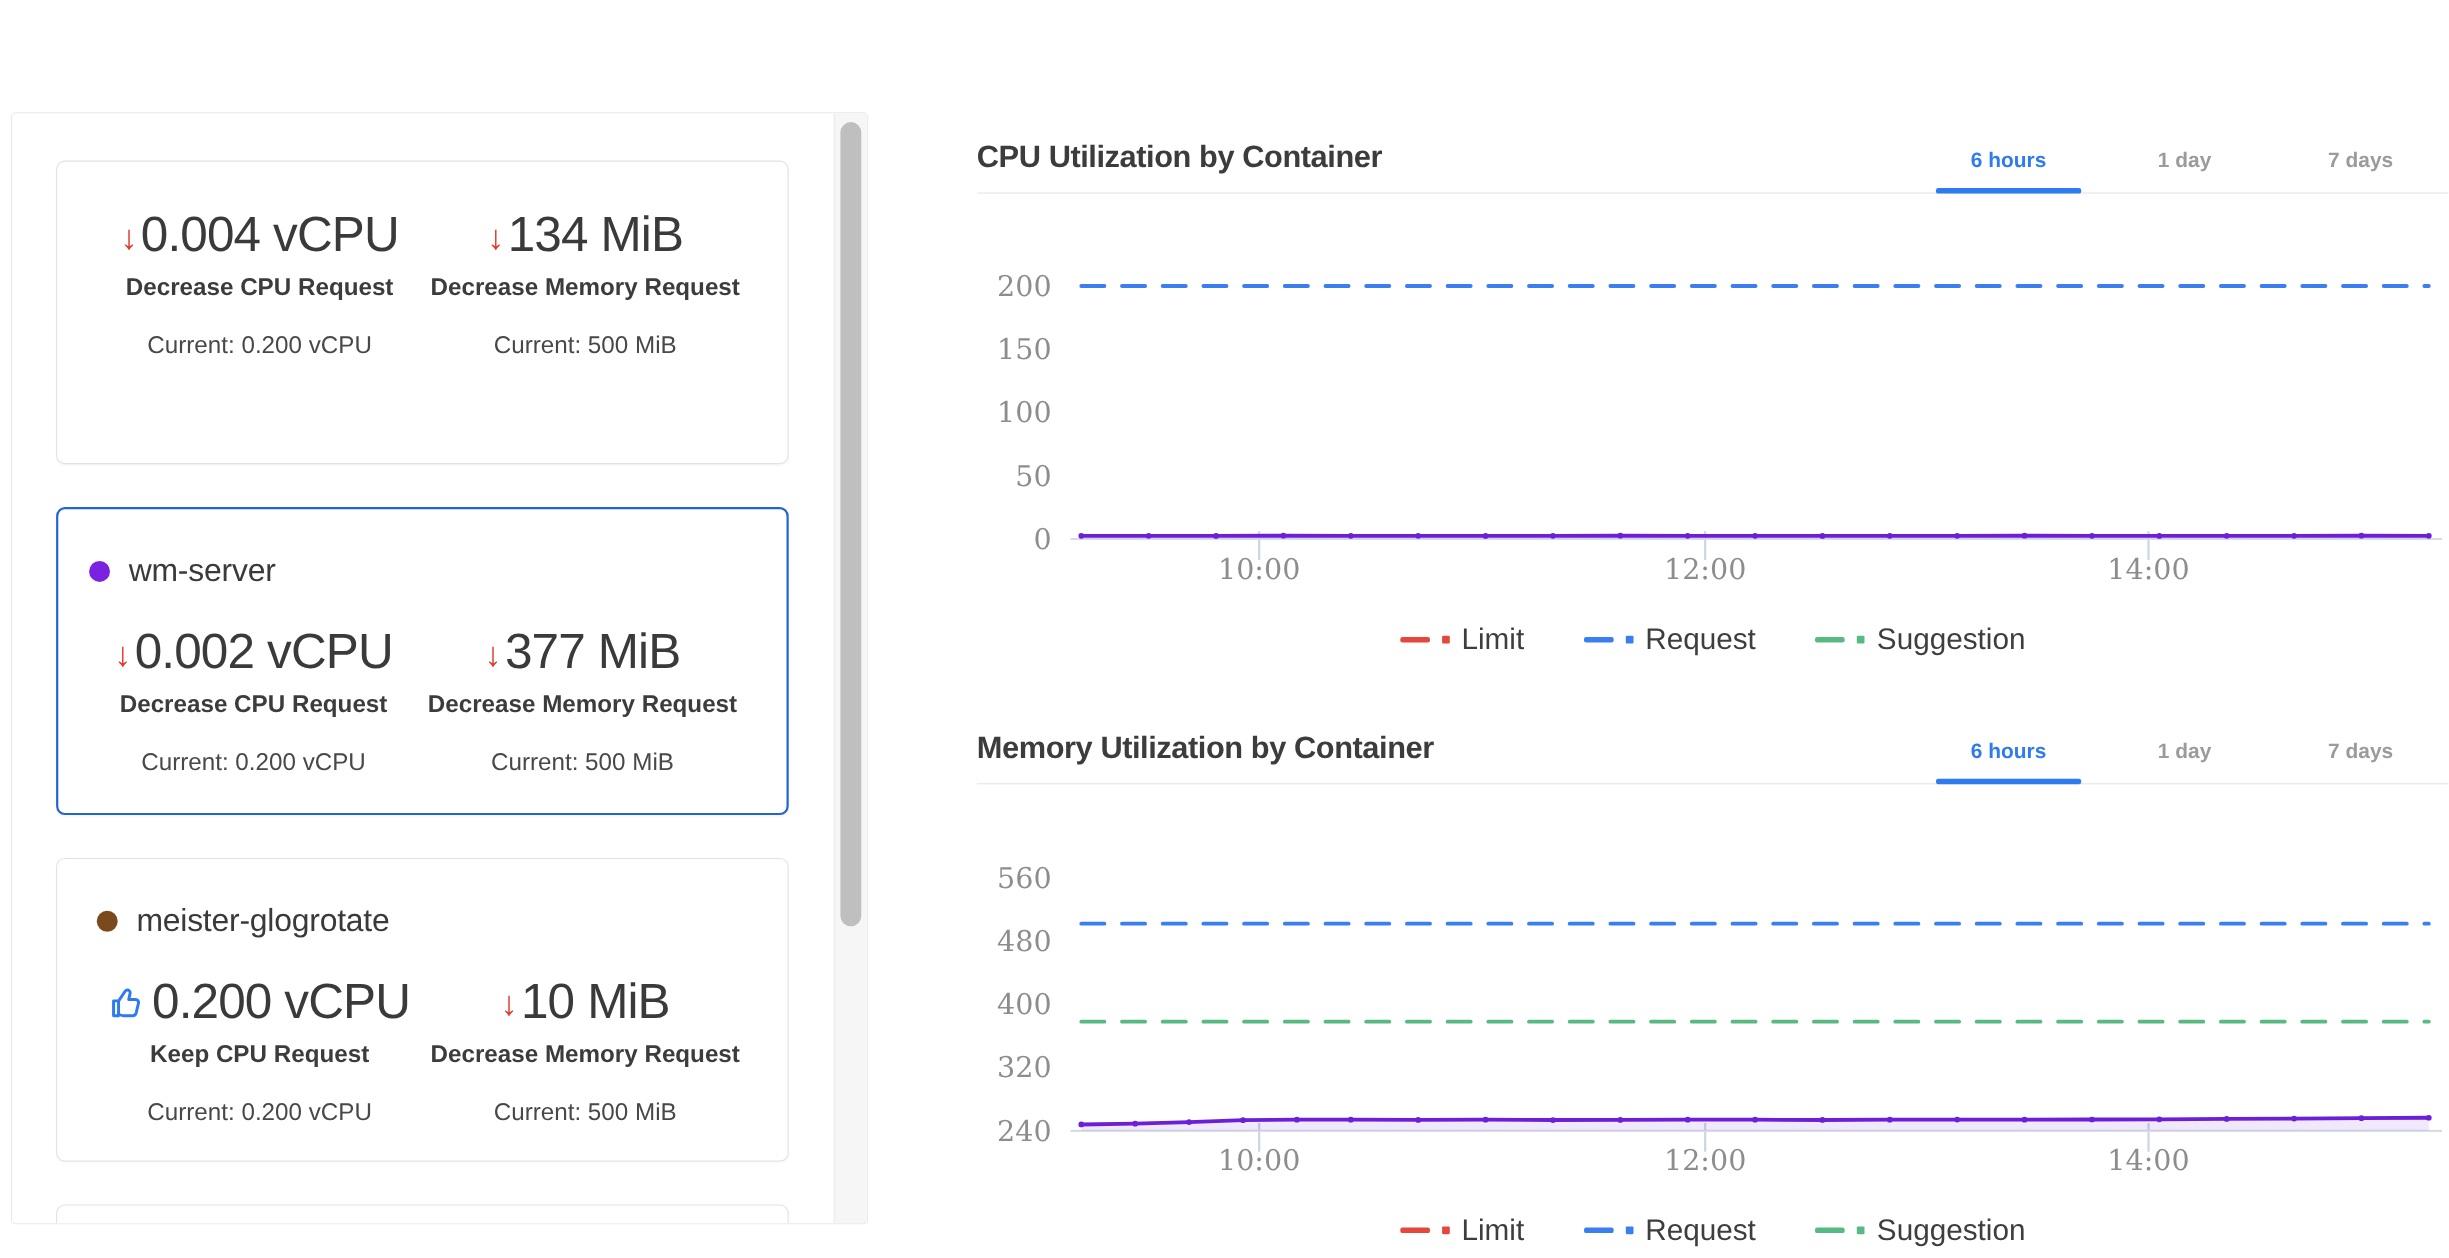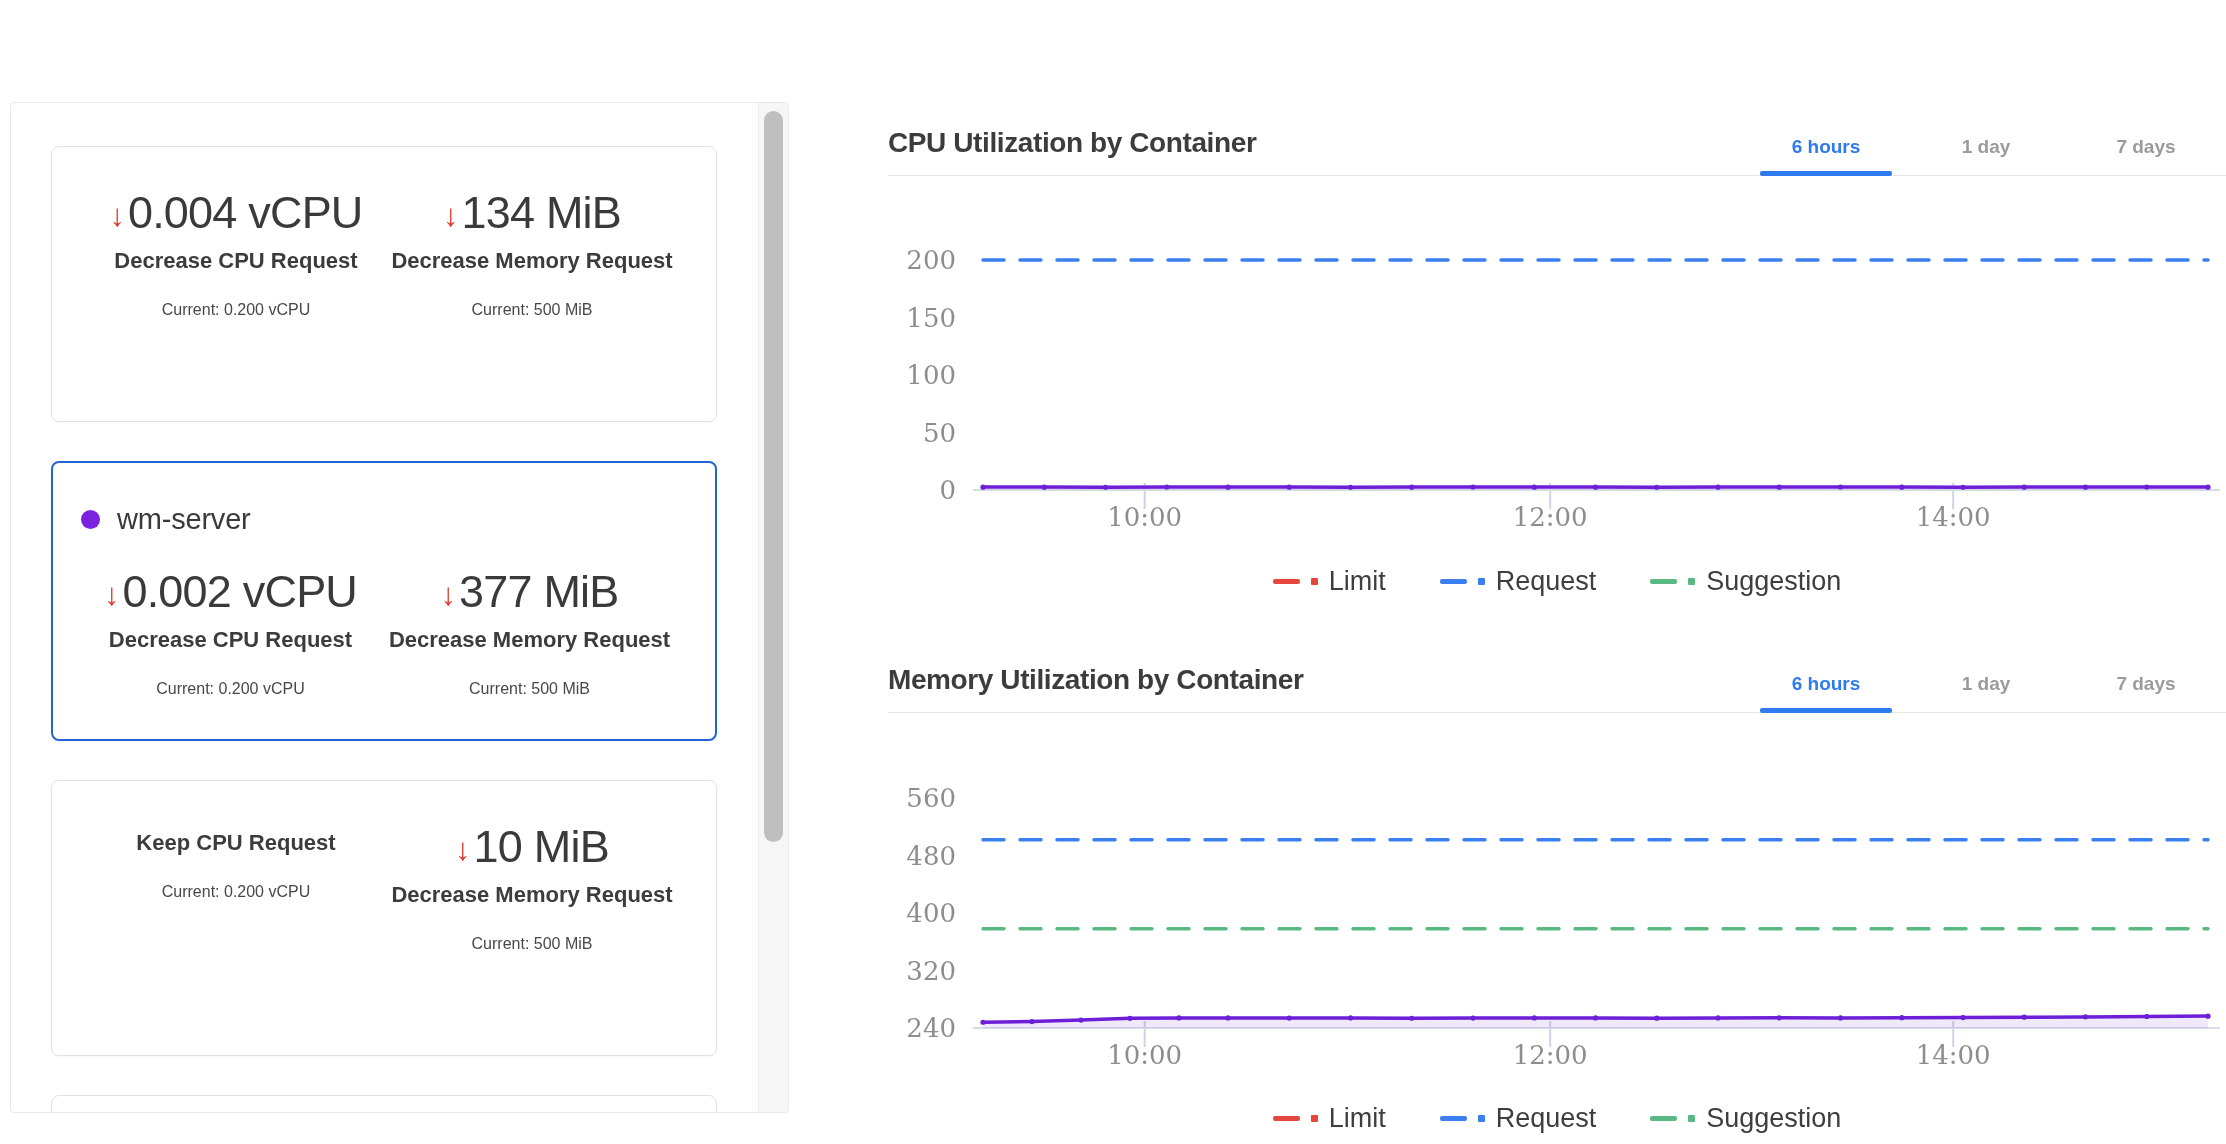--- a/index.html
+++ b/index.html
@@ -25,21 +25,21 @@
   .card-name-row { display:flex; align-items:center; gap:17px; margin-bottom:30px; }
   .dot { width:19px; height:19px; border-radius:50%; flex:0 0 auto; }
   .card-name { font-size:29px; color:#3a3a3a; letter-spacing:-0.2px; }
   .metrics { display:flex; }
   .metric { flex:1 1 50%; display:flex; flex-direction:column; align-items:center; }
   .metric-value-row { display:flex; align-items:center; }
   .arrow-down { font-size:31px; color:#e23a2e; font-weight:700; margin-right:3px; margin-top:6px; }
   .thumb-icon { width:34px; height:34px; margin-right:5px; margin-top:4px; }
   .metric-value { font-size:45px; font-weight:500; color:#3a3a3a; letter-spacing:-0.8px; }
   .metric-action { font-size:22px; font-weight:600; color:#3c3c3c; margin-top:9px; white-space:nowrap; }
-  .metric-current { font-size:16px; font-weight:400; color:#484848; margin-top:27px; white-space:nowrap; }
+  .metric-current { font-size:22px; font-weight:400; color:#484848; margin-top:27px; white-space:nowrap; }
 
   
   .scroll-track { position:absolute; top:0; right:0; width:30px; height:100%;
                   background:#f6f6f6; border-left:1px solid #ececec; }
   .scroll-thumb { position:absolute; left:5px; top:8px; width:19px; height:731px;
                   border-radius:10px; background:#bfbfbf; cursor:grab; }
 
   
   .section-header { position:absolute; left:888px; right:0; height:66px;
                     border-bottom:1px solid #e5e5e5; }
@@ -112,22 +112,33 @@
               <span class="arrow-down">↓</span>
               <span class="metric-value">377 MiB</span>
             </div>
             <div class="metric-action">Decrease Memory Request</div>
             <div class="metric-current">Current: 500 MiB</div>
           </div>
         </div>
       </div>
 
       <div class="card">
+        <div class="card-name-row">
+          <div class="dot" style="background: rgb(122, 74, 30);"></div>
+          <div class="card-name">meister-glogrotate</div>
+        </div>
         <div class="metrics">
           <div class="metric">
+            <div class="metric-value-row">
+              <svg class="thumb-icon" viewBox="0 0 24 24" fill="none" stroke="#2b7bf2" stroke-width="1.9" stroke-linejoin="round" stroke-linecap="round">
+                <path d="M3 10.5h3.2v9.5H3z"></path>
+                <path d="M6.2 19c1 .7 2 1 3.4 1h5.6c1.2 0 2-.7 2.3-1.8l1.5-6.2c.3-1.2-.6-2.4-1.8-2.4h-4.5l.9-3.9c.2-1-.4-2-1.4-2.2-.7-.1-1.4.2-1.8.8L6.6 10l-.4.5"></path>
+              </svg>
+              <span class="metric-value">0.200 vCPU</span>
+            </div>
             <div class="metric-action">Keep CPU Request</div>
             <div class="metric-current">Current: 0.200 vCPU</div>
           </div>
           <div class="metric">
             <div class="metric-value-row">
               <span class="arrow-down">↓</span>
               <span class="metric-value">10 MiB</span>
             </div>
             <div class="metric-action">Decrease Memory Request</div>
             <div class="metric-current">Current: 500 MiB</div>

